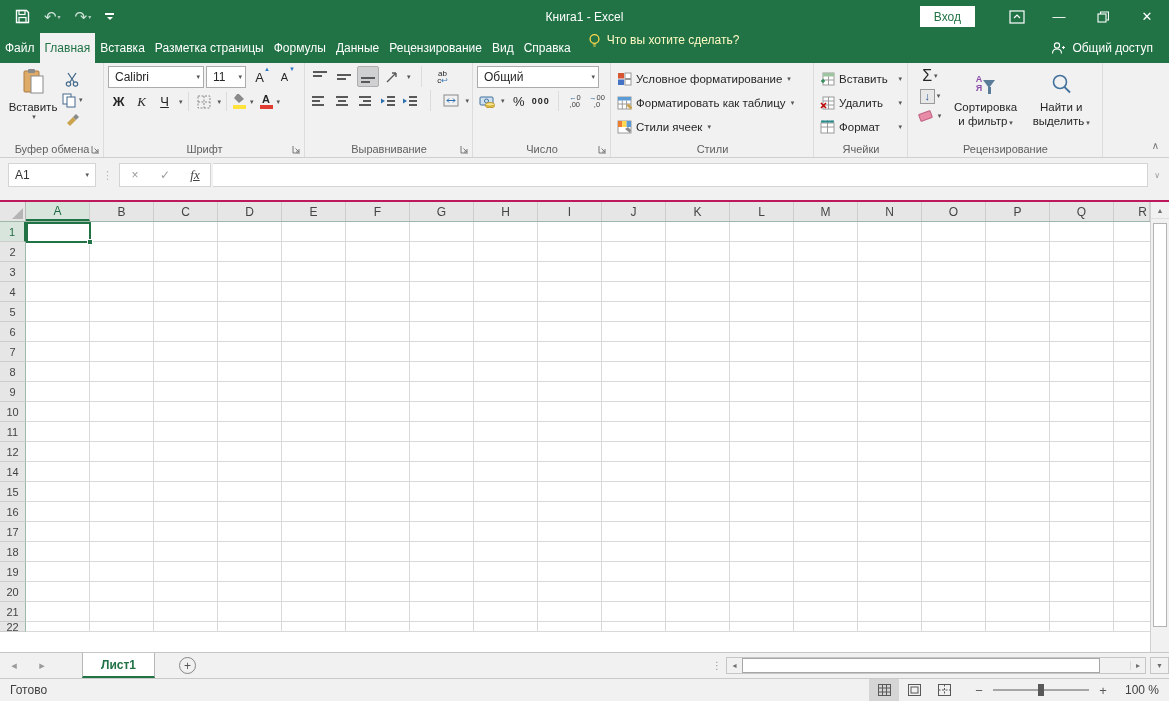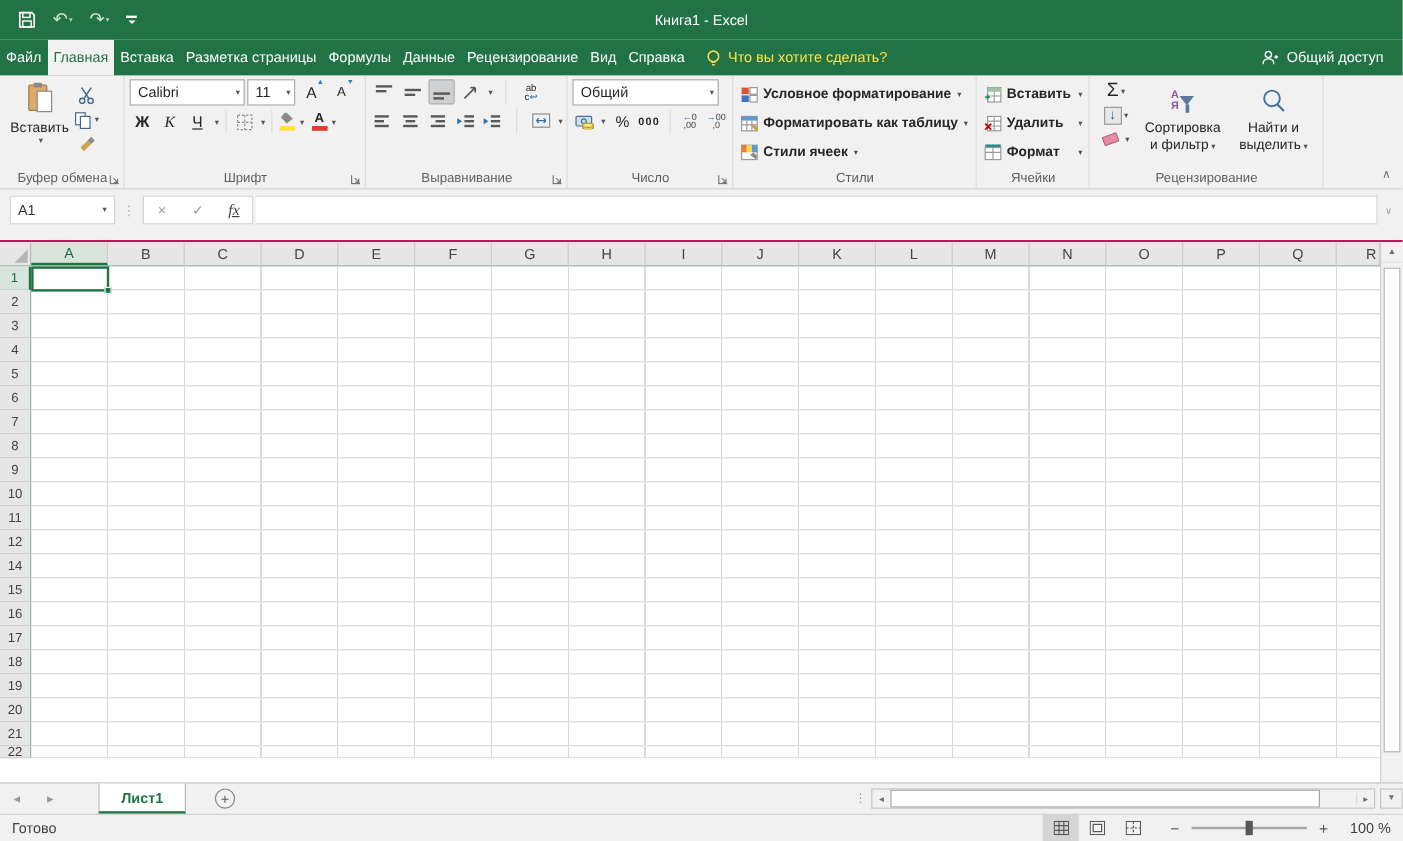--- a/index.html
+++ b/index.html
@@ -20,21 +20,21 @@
   .tb-right { margin-left:auto; display:flex; align-items:center; height:100%; }
   .signin { background:#fff; color:#217346; border:none; font-size:12px; height:21px; padding:0 14px; margin-right:22px; cursor:pointer; font-family:inherit; }
   .winbtn { width:44px; height:100%; display:flex; align-items:center; justify-content:center; color:#fff; font-size:13px; }
   .ribbonopts { width:40px; }
 
   
   .tabrow { height:30px; background:#217346; display:flex; align-items:flex-end; flex:none; }
   .rtabs { display:flex; height:100%; align-items:stretch; }
   .rtab { display:flex; align-items:center; padding:0 5px; color:#fff; font-size:12px; cursor:pointer; }
   .rtab.active { background:#f1f1f1; color:#217346; }
-  .tellme { display:flex; align-items:center; gap:6px; color:#fde047; padding:0 12px; height:100%; }
+  .tellme { display:flex; align-items:flex-start; gap:6px; color:#fef9c3; padding:0 12px; height:100%; }
   .share { margin-left:auto; display:flex; align-items:center; gap:6px; color:#fff; padding-right:16px; height:100%; }
 
   
   .ribbon { height:95px; background:#f1f1f1; border-bottom:1px solid #d0cece; display:flex; flex:none; }
   .rgroup { position:relative; display:flex; flex-direction:column; border-right:1px solid #dcdcdc; padding:3px 3px 0 4px; flex:none; }
   .gbody { flex:1; display:flex; }
   .glabel { height:17px; display:flex; align-items:center; justify-content:center; font-size:11px; color:#5f5f5f; flex:none; }
   .launcher { position:absolute; right:2px; bottom:2px; width:12px; height:12px; display:flex; align-items:center; justify-content:center; cursor:pointer; }
   .arr { font-size:7px; color:#555; margin-left:2px; }
   .sbtn { display:inline-flex; align-items:center; justify-content:center; border-radius:2px; cursor:pointer; }
@@ -74,21 +74,21 @@
   .g-number { width:138px; }
   .g-number .gbody { flex-direction:column; gap:3px; }
   .decicon { display:flex; flex-direction:column; font-size:7.5px; line-height:7px; color:#404040; align-items:center; }
   .decicon .a { color:#2f6fa8; }
   .pct { font-size:13px; color:#262626; }
   .th000 { font-size:9px; font-weight:bold; color:#262626; letter-spacing:1px; }
 
   
   .g-styles { width:203px; }
   .g-cells { width:94px; }
-  .stackrows { display:flex; flex-direction:column; justify-content:flex-start; gap:1px; width:100%; padding-top:1px;font-weight:bold; }
+  .stackrows { display:flex; flex-direction:column; justify-content:flex-start; gap:1px; width:100%; padding-top:1px; }
   .srow { display:flex; align-items:center; gap:4px; height:23px; padding:0 2px; cursor:pointer; border-radius:2px; font-size:11.5px; color:#262626; white-space:nowrap; }
   .srow .arr { margin-left:1px; }
   .g-cells .srow .arr { margin-left:auto; }
 
   
   .g-editing { width:195px; }
   .edit-minis { display:flex; flex-direction:column; gap:2px; padding-top:1px; width:36px; }
   .twoline { display:flex; flex-direction:column; align-items:center; justify-content:flex-start; padding-top:2px; width:76px; cursor:pointer; font-size:11.5px; color:#262626; line-height:14px; }
   .twoline .iconarea { height:32px; display:flex; align-items:center; justify-content:center; }
   .sigma { font-size:16px; color:#262626; }
@@ -182,20 +182,37 @@
           <span class="qarrow">▾</span>
         </span>
       <span class="qbtn">
         <span class="qat-more">
             <span class="bar"></span>
             <span class="tri"></span>
           </span>
       </span>
     </div>
     <div class="tb-title">Книга1 - Excel</div>
+    <div class="tb-right">
+      <button class="signin">Вход</button>
+      <span class="winbtn ribbonopts">
+        <svg width="16" height="14" viewBox="0 0 16 14">
+            <rect x="1" y="1" width="14" height="12" fill="none" stroke="#fff" stroke-width="1.2"></rect>
+            <path d="M5 8 l3 -3 l3 3" fill="none" stroke="#fff" stroke-width="1.2"></path>
+          </svg>
+      </span>
+      <span class="winbtn">—</span>
+      <span class="winbtn">
+        <svg width="12" height="12" viewBox="0 0 12 12">
+            <rect x="1" y="3" width="8" height="8" fill="none" stroke="#fff" stroke-width="1.1"></rect>
+            <path d="M3.5 3 v-2 h8 v8 h-2" fill="none" stroke="#fff" stroke-width="1.1"></path>
+          </svg>
+      </span>
+      <span class="winbtn">✕</span>
+    </div>
   </div>
 
   <div class="tabrow">
     <div class="rtabs" id="ribbon-tabs">
         <div class="rtab">Файл</div>
         <div class="rtab active">Главная</div>
         <div class="rtab">Вставка</div>
         <div class="rtab">Разметка страницы</div>
         <div class="rtab">Формулы</div>
         <div class="rtab">Данные</div>

